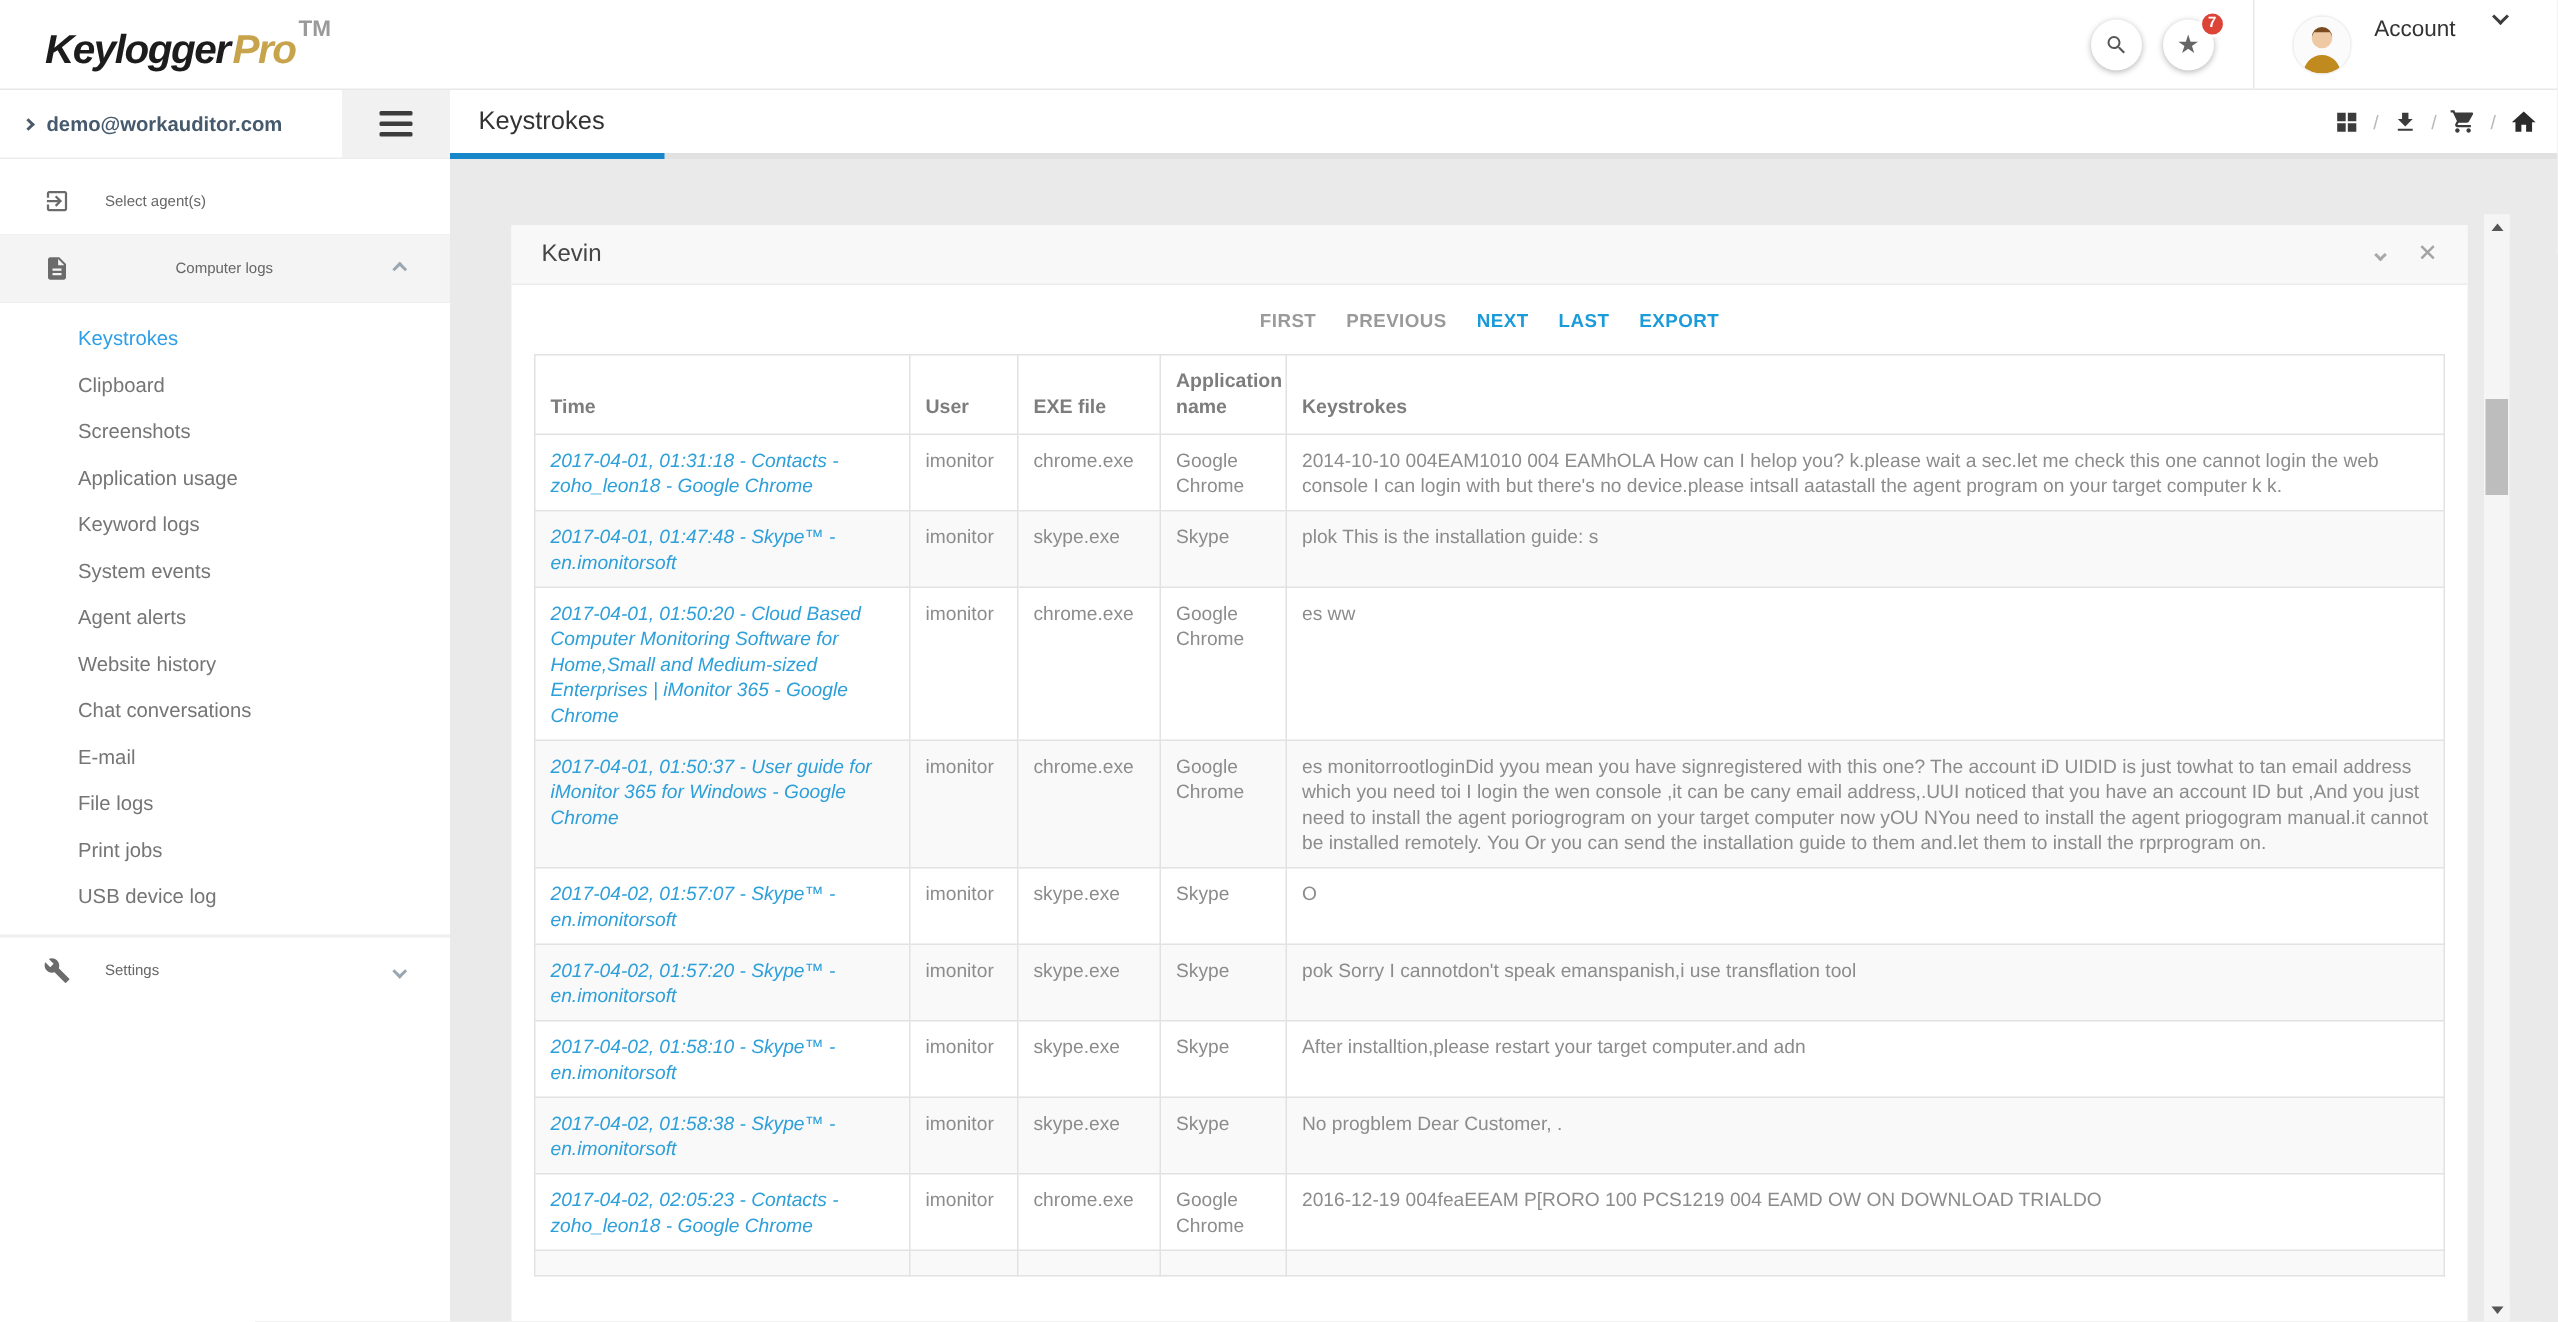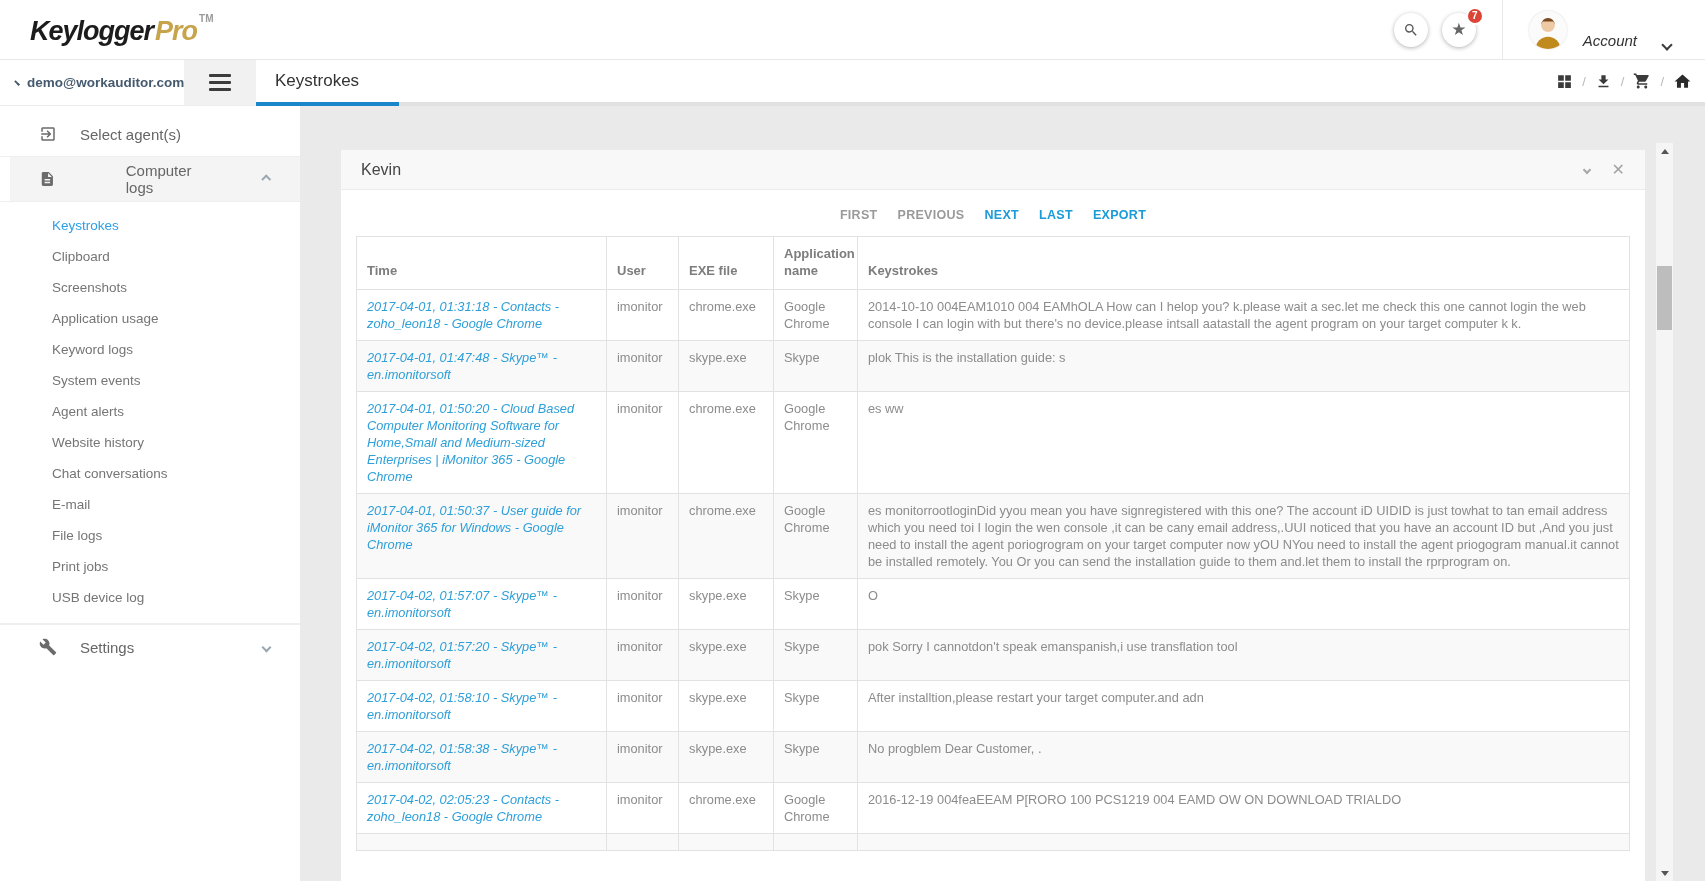--- a/index.html
+++ b/index.html
@@ -4,56 +4,56 @@
 <style>
   * { margin:0; padding:0; box-sizing:border-box; }
   html,body { width:1705px; height:881px; overflow:hidden; background:#eaeaea;
     font-family:"Liberation Sans", sans-serif; }
 
   
   .topbar { height:60px; background:#fff; border-bottom:1px solid #e8e8e8;
     display:flex; align-items:center; justify-content:space-between; padding:0 0 0 30px; }
   .logo { font-size:27px; font-weight:bold; font-style:italic; color:#1c1c1c; letter-spacing:-1px; white-space:nowrap; }
   .logo .pro { color:#c7a34c; margin-left:2px; }
-  .logo .tm { font-size:10px; font-style:normal; font-weight:bold; color:#9a9a9a; vertical-align:18px; letter-spacing:0; margin-left:2px; }
+  .logo .tm { font-size:15px; font-style:normal; font-weight:bold; color:#9a9a9a; vertical-align:18px; letter-spacing:0; margin-left:2px; }
   .topbar-right { display:flex; align-items:center; height:100%; }
   .circle-btn { width:34px; height:34px; border-radius:50%; background:#fff; border:none;
     box-shadow:0 1px 4px rgba(0,0,0,.3); display:flex; align-items:center; justify-content:center;
     margin-left:14px; position:relative; cursor:pointer; }
   .star-glyph { color:#666; font-size:17px; line-height:1; }
   .badge { position:absolute; top:-6px; right:-8px; min-width:18px; height:18px; border-radius:50%;
     background:#dc4437; border:2px solid #fff; color:#fff; font-size:10px; font-weight:bold;
     display:flex; align-items:center; justify-content:center; }
   .hdr-sep { width:1px; height:59px; background:#e8e8e8; margin:0 0 0 26px; }
-  .account { display:flex; align-items:flex-end; padding:0 34px 0 26px; cursor:pointer;font-style:italic; }
+  .account { display:flex; align-items:flex-start; padding:0 34px 0 26px; cursor:pointer; }
   .avatar { width:38px; height:38px; border-radius:50%; overflow:hidden; background:#fbfbfb; box-shadow:0 0 2px rgba(0,0,0,.2);}
   .account-label { font-size:15px; color:#333; margin:0 26px 0 16px; }
 
   
   .subbar { height:46px; display:flex; background:#fff; position:relative; }
-  .side-head { width:184px; display:flex; align-items:center; padding-left:16px;
+  .side-head { width:228px; display:flex; align-items:center; padding-left:16px;
     border-bottom:1px solid #ededed; cursor:pointer; }
   .side-head .email { font-size:13.5px; font-weight:bold; color:#465a6e; margin-left:9px; }
   .burger { width:72px; background:#f1f1f1; display:flex; flex-direction:column; gap:4px;
     align-items:center; justify-content:center; cursor:pointer; border-bottom:1px solid #ededed; }
   .burger span { width:22px; height:3px; background:#3c3c3c; border-radius:1px; }
   .tabbar { flex:1; position:relative; }
   .tabbar::after { content:""; position:absolute; left:0; right:0; bottom:0; height:4px; background:#e1e1e1; }
   .tab { position:relative; display:inline-block; height:46px; line-height:42px; width:143px;
     padding-left:19px; font-size:17px; color:#333; cursor:pointer; }
   .tab::after { content:""; position:absolute; left:0; right:0; bottom:0; height:4px; background:#1787c9; z-index:2; }
   .crumbs { position:absolute; right:13px; top:0; height:42px; display:flex; align-items:center; gap:9px; }
   .crumb { display:flex; align-items:center; cursor:pointer; }
   .crumb-sep { color:#b9b9b9; font-size:13px; }
 
   
   .content-row { display:flex; height:775px; overflow:hidden; }
   .sidebar { width:300px; background:#fff; padding-top:6px; flex:none; }
   .side-item { display:flex; align-items:center; height:44px; padding:0 30px 0 29px;
-    font-size:15px; color:#666; cursor:pointer;margin-left:10px; }
+    font-size:10px; color:#666; cursor:pointer; }
   .side-item.shaded { background:#f4f4f4;gap:47px; }
   .side-item .lbl { margin-left:23px; }
   .side-item .chev { margin-left:auto; }
   .side-div { border-top:1px solid #efefef; }
   .submenu { padding:8px 0 10px; }
   .subitem { height:31px; line-height:31px; padding-left:52px; font-size:13.5px; color:#757575; cursor:pointer; }
   .subitem.active { color:#2e9fe6; }
 
   .main { position:relative; flex:1; padding:44px 0 14px 41px; overflow:hidden; }
 

